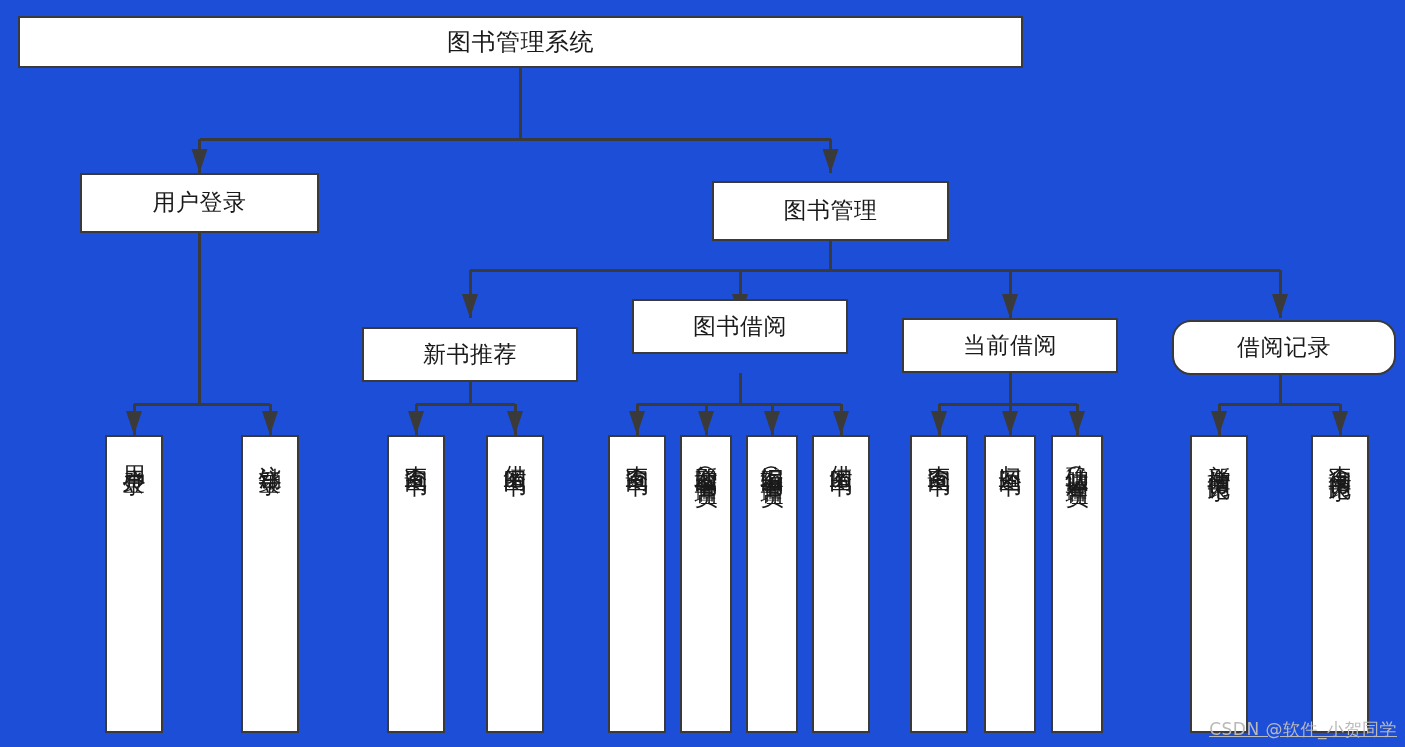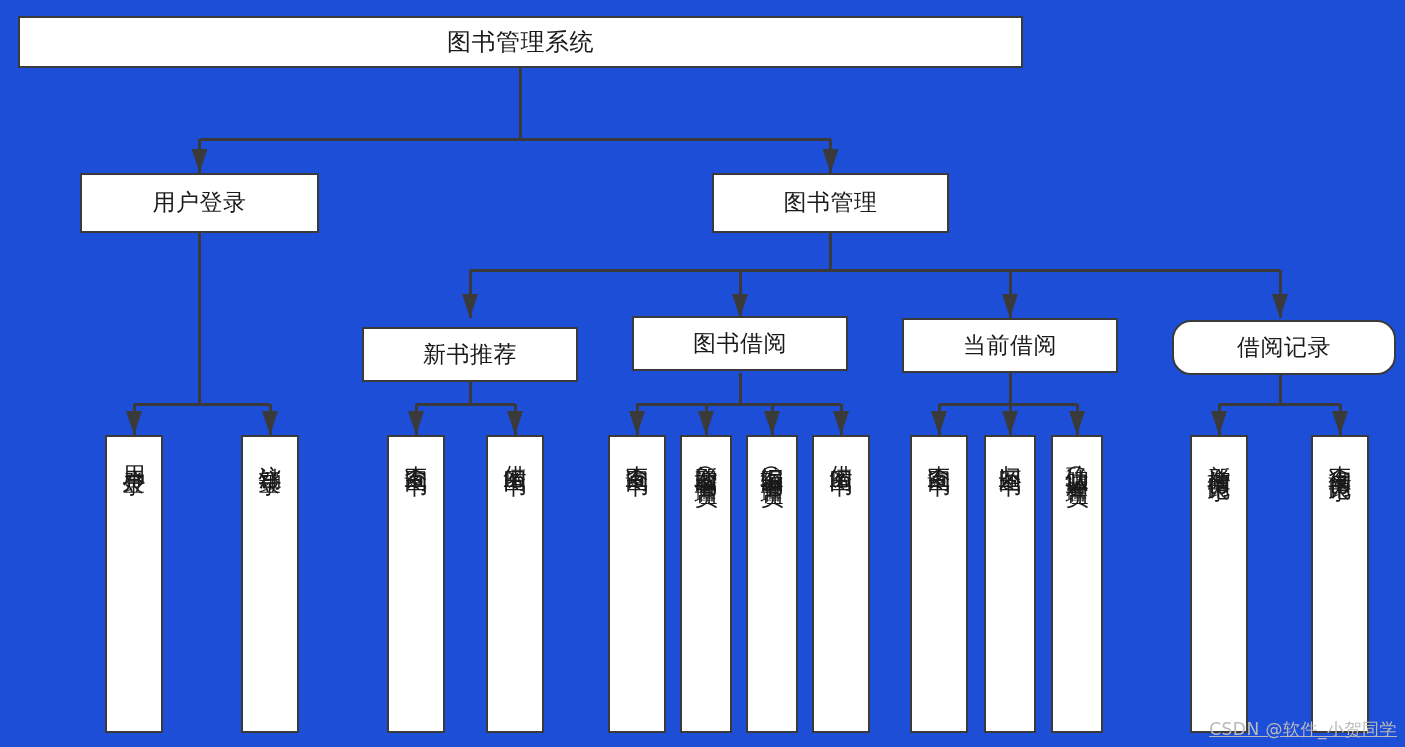--- a/index.html
+++ b/index.html
@@ -132,27 +132,27 @@
       <line x1="1340" y1="404" x2="1340" y2="435" stroke="#3a3a3a" stroke-width="3" shape-rendering="crispEdges"></line>
       <polygon points="1332,411 1348,411 1340,435" fill="#3a3a3a"></polygon>
     </svg>
   <div id="nodes">
       <div class="node horiz root" style="left: 18px; top: 16px; width: 1005px; height: 52px;">
         <span class="label">图书管理系统</span>
       </div>
       <div class="node horiz" style="left: 80px; top: 173px; width: 239px; height: 60px;">
         <span class="label">用户登录</span>
       </div>
-      <div class="node horiz" style="left: 712px; top: 173px; width: 237px; height: 60px;">
+      <div class="node horiz" style="left: 712px; top: 181px; width: 237px; height: 60px;">
         <span class="label">图书管理</span>
       </div>
       <div class="node horiz" style="left: 362px; top: 327px; width: 216px; height: 55px;">
         <span class="label">新书推荐</span>
       </div>
-      <div class="node horiz" style="left: 632px; top: 316px; width: 216px; height: 55px;">
+      <div class="node horiz" style="left: 632px; top: 299px; width: 216px; height: 55px;">
         <span class="label">图书借阅</span>
       </div>
       <div class="node horiz" style="left: 902px; top: 318px; width: 216px; height: 55px;">
         <span class="label">当前借阅</span>
       </div>
       <div class="node horiz" style="left: 1172px; top: 320px; width: 224px; height: 55px; border-radius: 19px;">
         <span class="label">借阅记录</span>
       </div>
       <div class="node vert" style="left: 105px; top: 435px; width: 58px; height: 298px;">
         <span class="label">用户登录</span>

